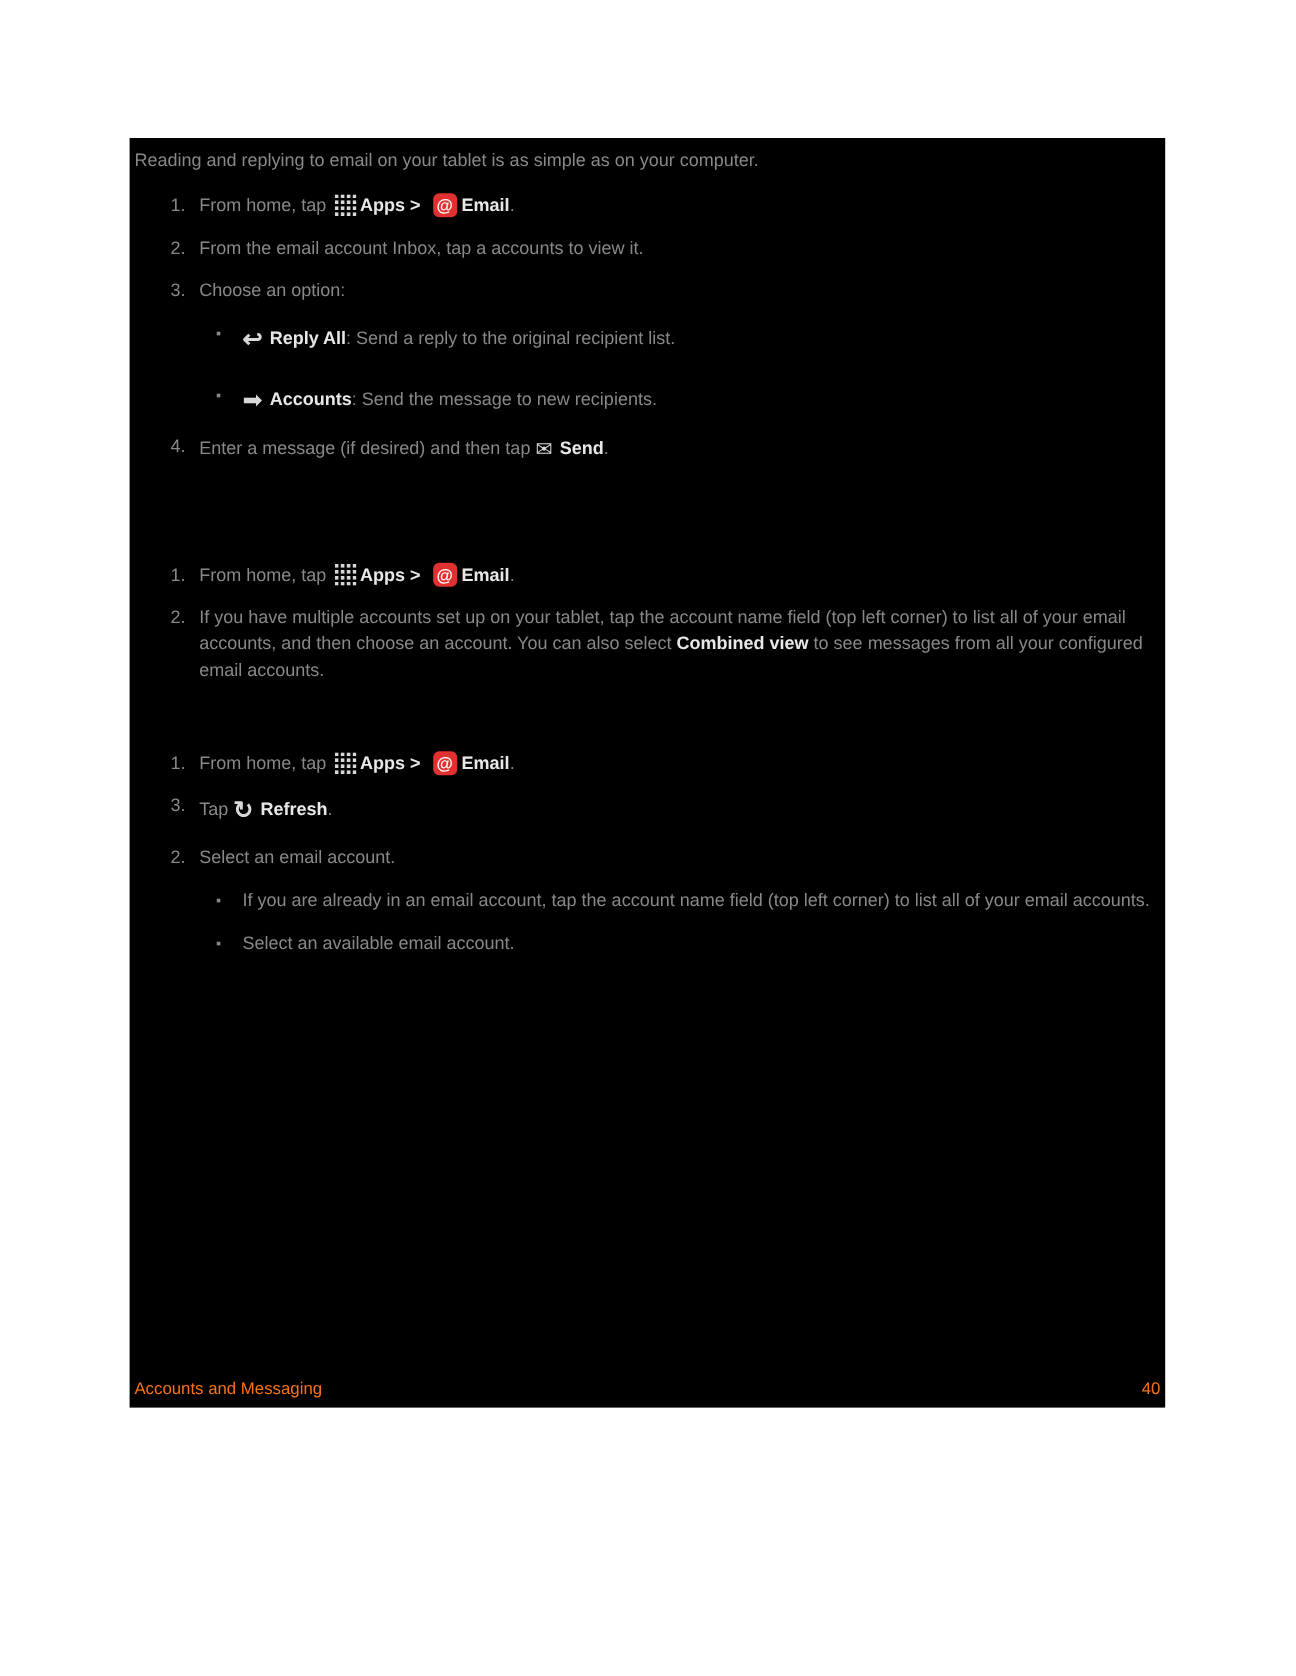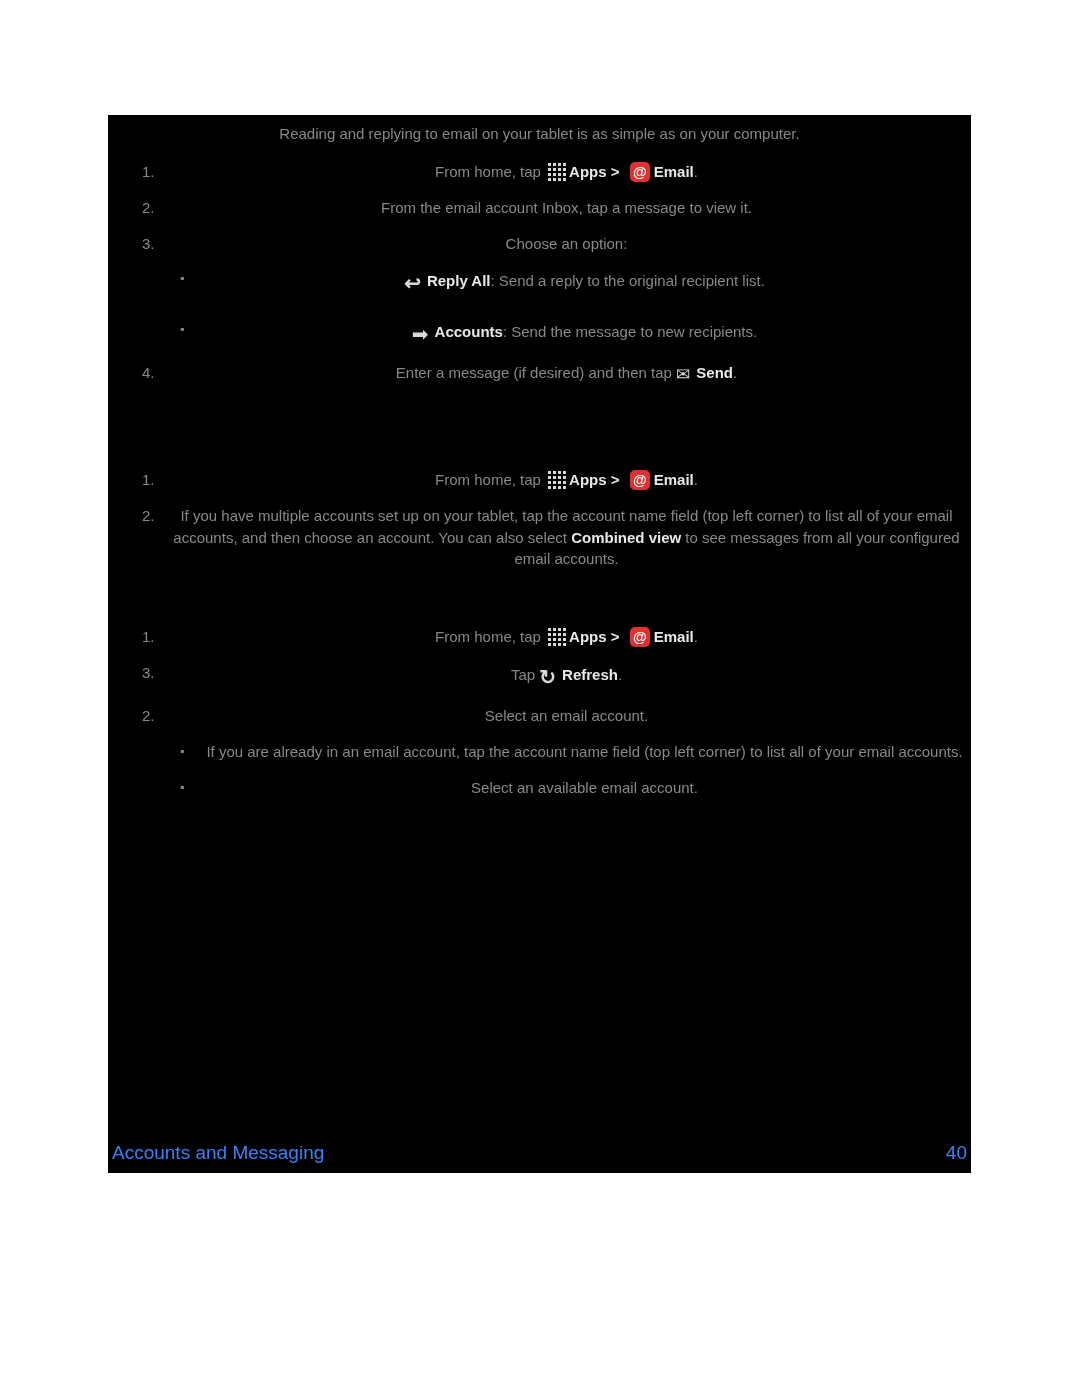--- a/index.html
+++ b/index.html
@@ -14,21 +14,20 @@
     position: absolute;
     left: 108px;
     top: 115px;
     width: 863px;
     height: 1058px;
     background: #000;
     color: #888;
     font-size: 15px;
     line-height: 1.45;
     box-sizing: border-box;
-    text-align: center;
   }
   .content {
     padding: 4px 4px 0 4px;
   }
   .white-text { color: #e8e8e8; font-weight: bold; }
   p { margin: 0; padding: 0; }
   .para { margin: 4px 0 12px 0; }
 
   ol.num {
     list-style: none;
@@ -111,22 +110,22 @@
   .forward-icon::after  { content: "➡"; }
   .send-icon            { font-size: 17px; }
   .send-icon::after     { content: "✉"; }
   .refresh-icon::after  { content: "↻"; font-weight:bold;}
 
   .footer {
     position: absolute;
     left: 4px;
     right: 4px;
     bottom: 6px;
-    color: #3b82f6;
-    font-size: 19px;
+    color: #f97316;
+    font-size: 14px;
     display: flex;
     justify-content: space-between;
   }
   .section-gap { height: 26px; }
 </style>
 </head>
 <body>
 
 <div class="page">
   <div class="content">
@@ -149,21 +148,21 @@
                 <rect x="5" y="10" width="3" height="3"></rect>
                 <rect x="10" y="10" width="3" height="3"></rect>
                 <rect x="15" y="10" width="3" height="3"></rect>
                 <rect x="0" y="15" width="3" height="3"></rect>
                 <rect x="5" y="15" width="3" height="3"></rect>
                 <rect x="10" y="15" width="3" height="3"></rect>
                 <rect x="15" y="15" width="3" height="3"></rect>
               </g>
             </svg></span><span class="white-text">Apps</span><span class="white-text"> &gt; </span><span class="icon email-icon"></span><span class="white-text">Email</span><span>.</span>
       </li>
-      <li data-num="2">From the email account Inbox, tap a message to view it.</li>
+      <li data-num="2">From the email account Inbox, tap a accounts to view it.</li>
       <li data-num="3">
         <span>Choose an option:</span>
         <ul class="sq">
           <li>
             <span class="icon replyall-icon"></span><span class="white-text">Reply All</span><span>: Send a reply to the original recipient list.</span>
           </li>
           <li style="margin-bottom:14px;">
             <span class="icon forward-icon"></span><span class="white-text">Accounts</span><span>: Send the message to new recipients.</span>
           </li>
         </ul>

